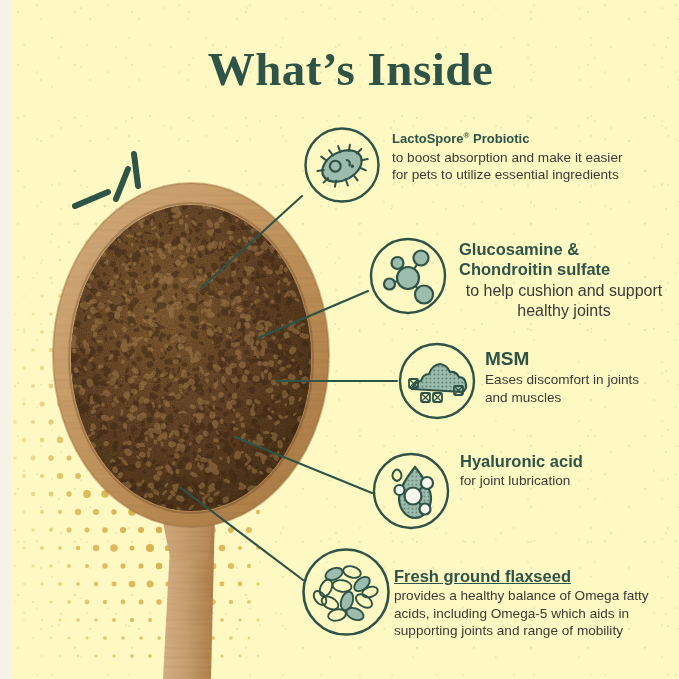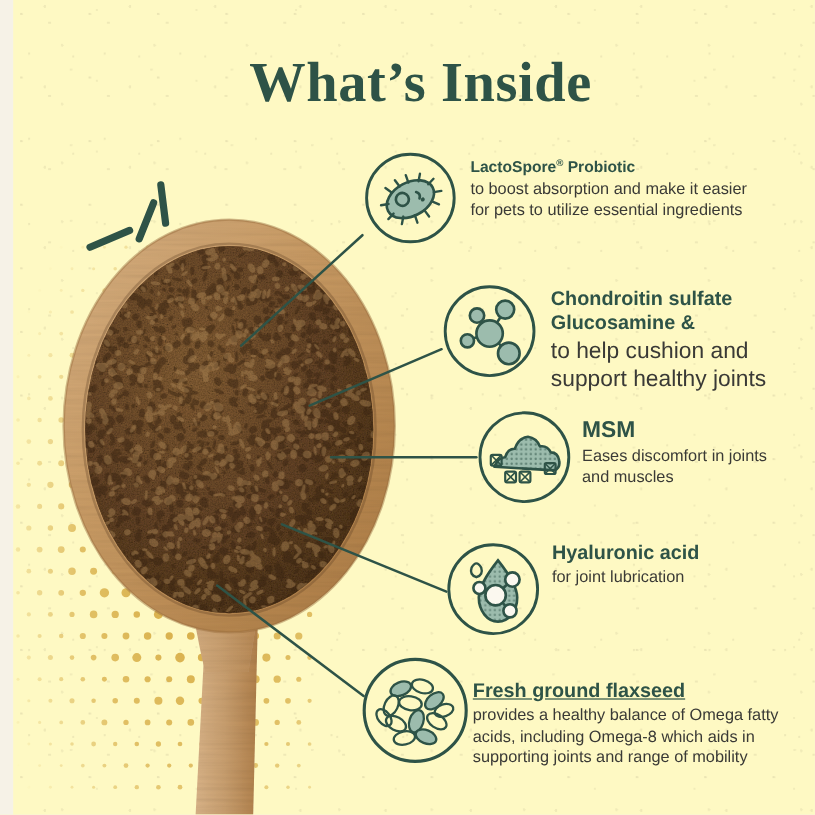--- a/index.html
+++ b/index.html
@@ -51,21 +51,21 @@
     color:#2e5347;font-weight:700;line-height:1.12;margin:0 0 2px 0;
   }
   .cbody{
     color:#3a3a36;line-height:1.28;margin:0;
   }
 
   
   #co1 .ctitle{font-size:13px;}
   #co1 .cbody{font-size:13.6px;}
   #co2 .ctitle{font-size:16.5px;}
-  #co2 .cbody{font-size:19px;}
+  #co2 .cbody{font-size:16px;text-align:center;}
   #co3 .ctitle{font-size:19px;}
   #co3 .cbody{font-size:13.6px;}
   #co4 .ctitle{font-size:16.5px;}
   #co4 .cbody{font-size:13.6px;}
   #co5 .ctitle{font-size:16.5px;text-decoration:underline;}
   #co5 .cbody{font-size:13.6px;}
   .sup{font-size:.62em;vertical-align:super;}
 </style>
 </head>
 <body>
@@ -2072,22 +2072,22 @@
           <line x1="40" y1="42" x2="54" y2="57"></line>
         </g>
         <circle cx="40" cy="42" r="11" fill="#9cbcad" stroke="#2e5347" stroke-width="2.2"></circle>
         <circle cx="53" cy="22" r="7.5" fill="#9cbcad" stroke="#2e5347" stroke-width="2.2"></circle>
         <circle cx="29.5" cy="27" r="6" fill="#9cbcad" stroke="#2e5347" stroke-width="2.2"></circle>
         <circle cx="21.5" cy="48" r="5.5" fill="#9cbcad" stroke="#2e5347" stroke-width="2.2"></circle>
         <circle cx="56" cy="58.5" r="9" fill="#9cbcad" stroke="#2e5347" stroke-width="2.2"></circle>
       </svg>
     </div>
     <div class="ctext" style="left:448px;top:240px;width:210px;">
+      <div class="ctitle">Glucosamine &amp;</div>
       <div class="ctitle">Chondroitin sulfate</div>
-      <div class="ctitle">Glucosamine &amp;</div>
       <p class="cbody">to help cushion and support healthy joints</p>
     </div>
   </div>
 
   <div class="callout" id="co3">
     <div class="cbadge" style="left:386px;top:341px;width:80px;height:80px;">
       <svg viewBox="0 0 80 80" width="80" height="80">
         <defs>
           <pattern id="halftone" width="4" height="4" patternUnits="userSpaceOnUse">
             <circle cx="1.4" cy="1.4" r="1" fill="#2e5347"></circle>
@@ -2160,17 +2160,17 @@
           <ellipse cx="64" cy="55" rx="9" ry="5.5" fill="none" transform="rotate(34 64 55)"></ellipse>
           <ellipse cx="37" cy="69" rx="9" ry="5.5" fill="none" transform="rotate(-12 37 69)"></ellipse>
           <ellipse cx="55" cy="68" rx="9" ry="5.5" fill="#9cbcad" transform="rotate(22 55 68)"></ellipse>
           <ellipse cx="20" cy="52" rx="8" ry="5" fill="none" transform="rotate(52 20 52)"></ellipse>
           <ellipse cx="70" cy="46" rx="8" ry="5" fill="none" transform="rotate(-18 70 46)"></ellipse>
         </g>
       </svg>
     </div>
     <div class="ctext" style="left:383px;top:567px;width:280px;">
       <div class="ctitle">Fresh ground flaxseed</div>
-      <p class="cbody">provides a healthy balance of Omega fatty acids, including Omega-8 which aids in supporting joints and range of mobility</p>
+      <p class="cbody">provides a healthy balance of Omega fatty acids, including Omega-5 which aids in supporting joints and range of mobility</p>
     </div>
   </div>
 
 </div>
 
 </body></html>

